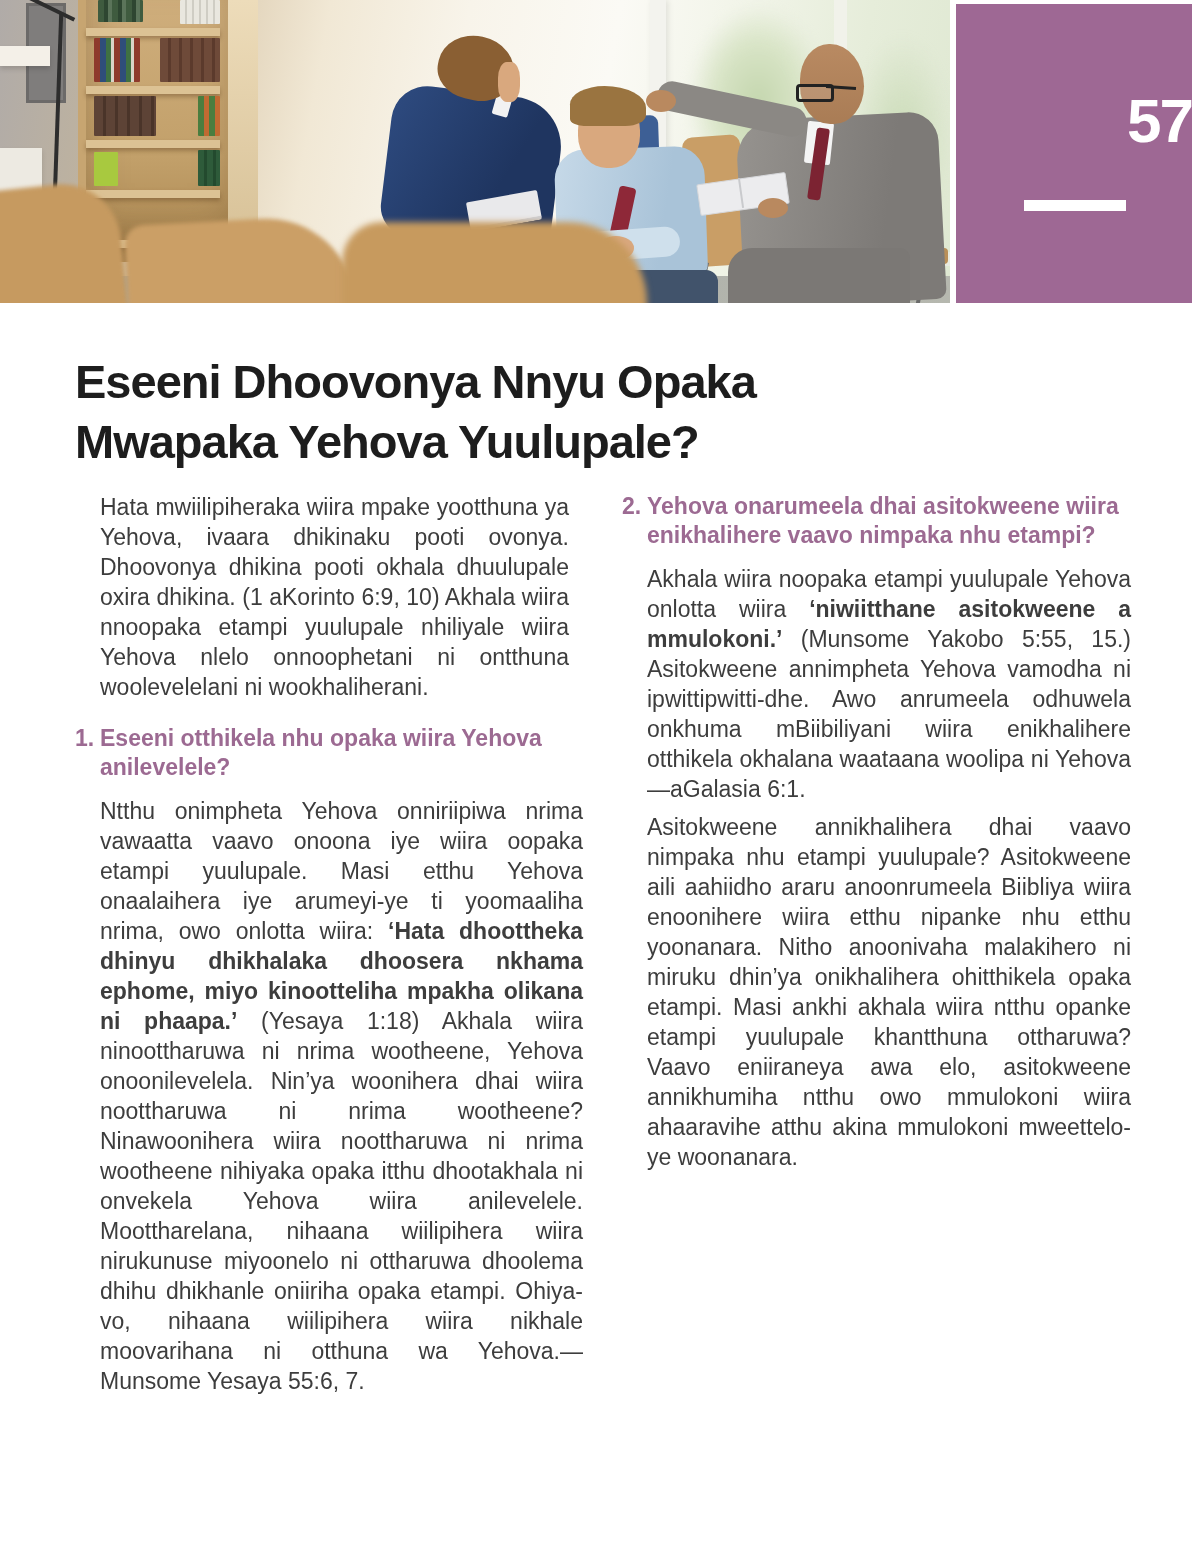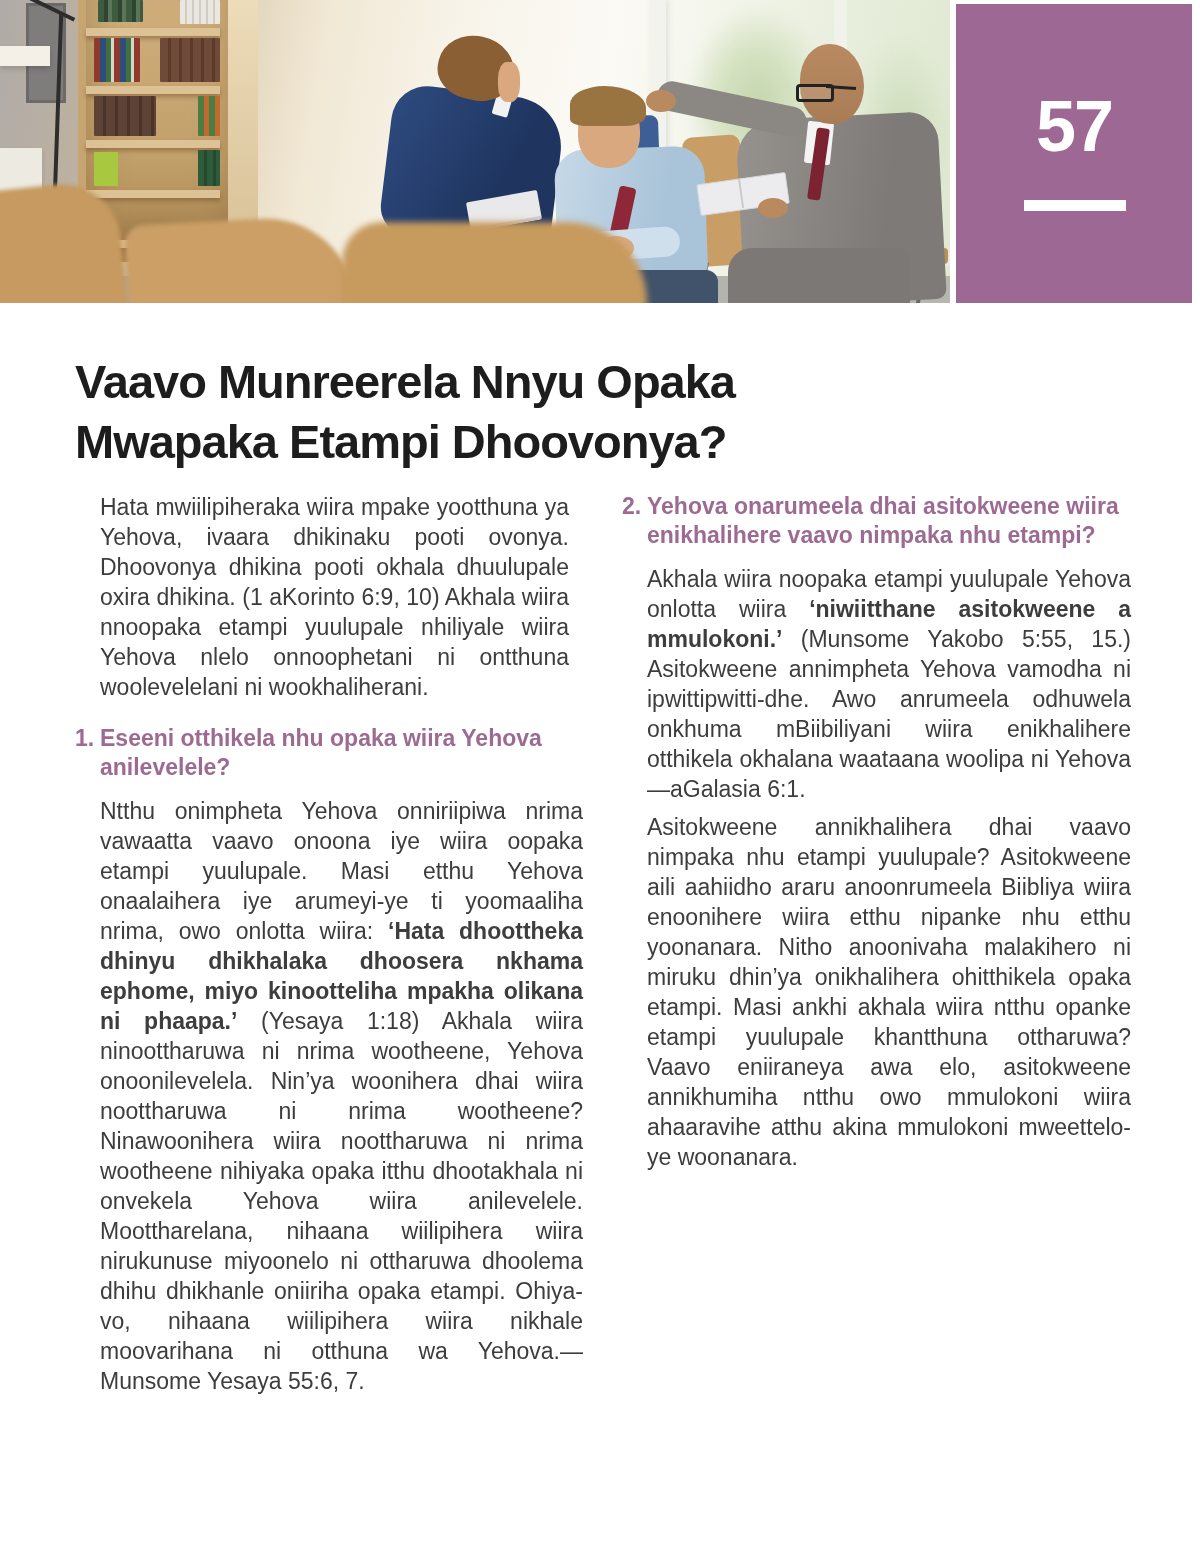--- a/index.html
+++ b/index.html
@@ -77,22 +77,22 @@
   .ph-m3-book{left:698px;top:178px;width:88px;height:30px;background:#ececee;border:1px solid #d6d7da;border-radius:2px;transform:rotate(-8deg);}
   .ph-m3-bookline{left:740px;top:178px;width:2px;height:30px;background:#c9cacd;transform:rotate(-8deg);}
   .ph-m3-hand2{left:758px;top:198px;width:30px;height:20px;background:#b9895f;border-radius:50%;}
   .ph-m3-legs{left:728px;top:248px;width:182px;height:55px;background:#7b7875;border-radius:24px 10px 0 0;}
   .ph-fg1{left:-30px;top:186px;width:152px;height:130px;background:#c69a60;border-radius:18px 60px 0 0;transform:rotate(-6deg);filter:blur(2px);}
   .ph-fg2{left:126px;top:220px;width:228px;height:96px;background:#cb9f66;border-radius:20px 90px 0 0;transform:rotate(-3deg);filter:blur(2px);}
   .ph-fg3{left:342px;top:222px;width:305px;height:95px;background:#c79a5e;border-radius:40px 80px 0 0;filter:blur(3px);}
 
   
   .num-block{left:956px;top:4px;width:236px;height:299px;background:#9e6894;}
-  .num{position:absolute;left:0;top:86px;width:100%;text-align:center;
-       color:#ffffff;font-weight:bold;font-size:72px;line-height:1;letter-spacing:-2px;}
+  .num{position:absolute;left:0;top:86px;width:100%;text-align:right;
+       color:#ffffff;font-weight:bold;font-size:62px;line-height:1;letter-spacing:-2px;}
   .num-bar{position:absolute;left:68px;top:196px;width:102px;height:11px;background:#ffffff;}
 
   
   .title{left:75px;top:352px;width:810px;color:#1d1d1d;font-weight:bold;
          font-size:47px;line-height:60px;letter-spacing:-1px;}
 
   
   .col{top:492px;width:508px;color:#3d3d3d;font-size:23px;line-height:30px;}
   .col-left{left:75px;}
   .col-right{left:622px;width:509px;}
@@ -174,22 +174,22 @@
   <div class="ph-fg2"></div>
   <div class="ph-fg3"></div>
 </div>
 
 <div class="abs num-block">
   <div class="num">57</div>
   <div class="num-bar"></div>
 </div>
 
 <h1 class="abs title" style="margin:0;">
-  <span>Vaavo Munreerela Nnyu Opaka</span><br>
-  <span>Mwapaka Etampi Dhoovonya?</span>
+  <span>Eseeni Dhoovonya Nnyu Opaka</span><br>
+  <span>Mwapaka Yehova Yuulupale?</span>
 </h1>
 
 <div class="abs col col-left">
   <p class="para intro">Hata mwiilipiheraka wiira mpake yootthuna ya Yehova, ivaara dhikinaku pooti ovonya. Dhoovonya dhikina pooti okhala dhuulupale oxira dhikina. (1 aKorinto 6:9, 10) Akhala wiira nnoopaka etampi yuulupale nhiliyale wiira Yehova nlelo onnoophetani ni ontthuna woolevelelani ni wookhaliherani.</p>
 
   <div class="q-head">
     <span class="q-num">1.</span>
     <span>Eseeni otthikela nhu opaka wiira Yehova anilevelele?</span>
   </div>
 

